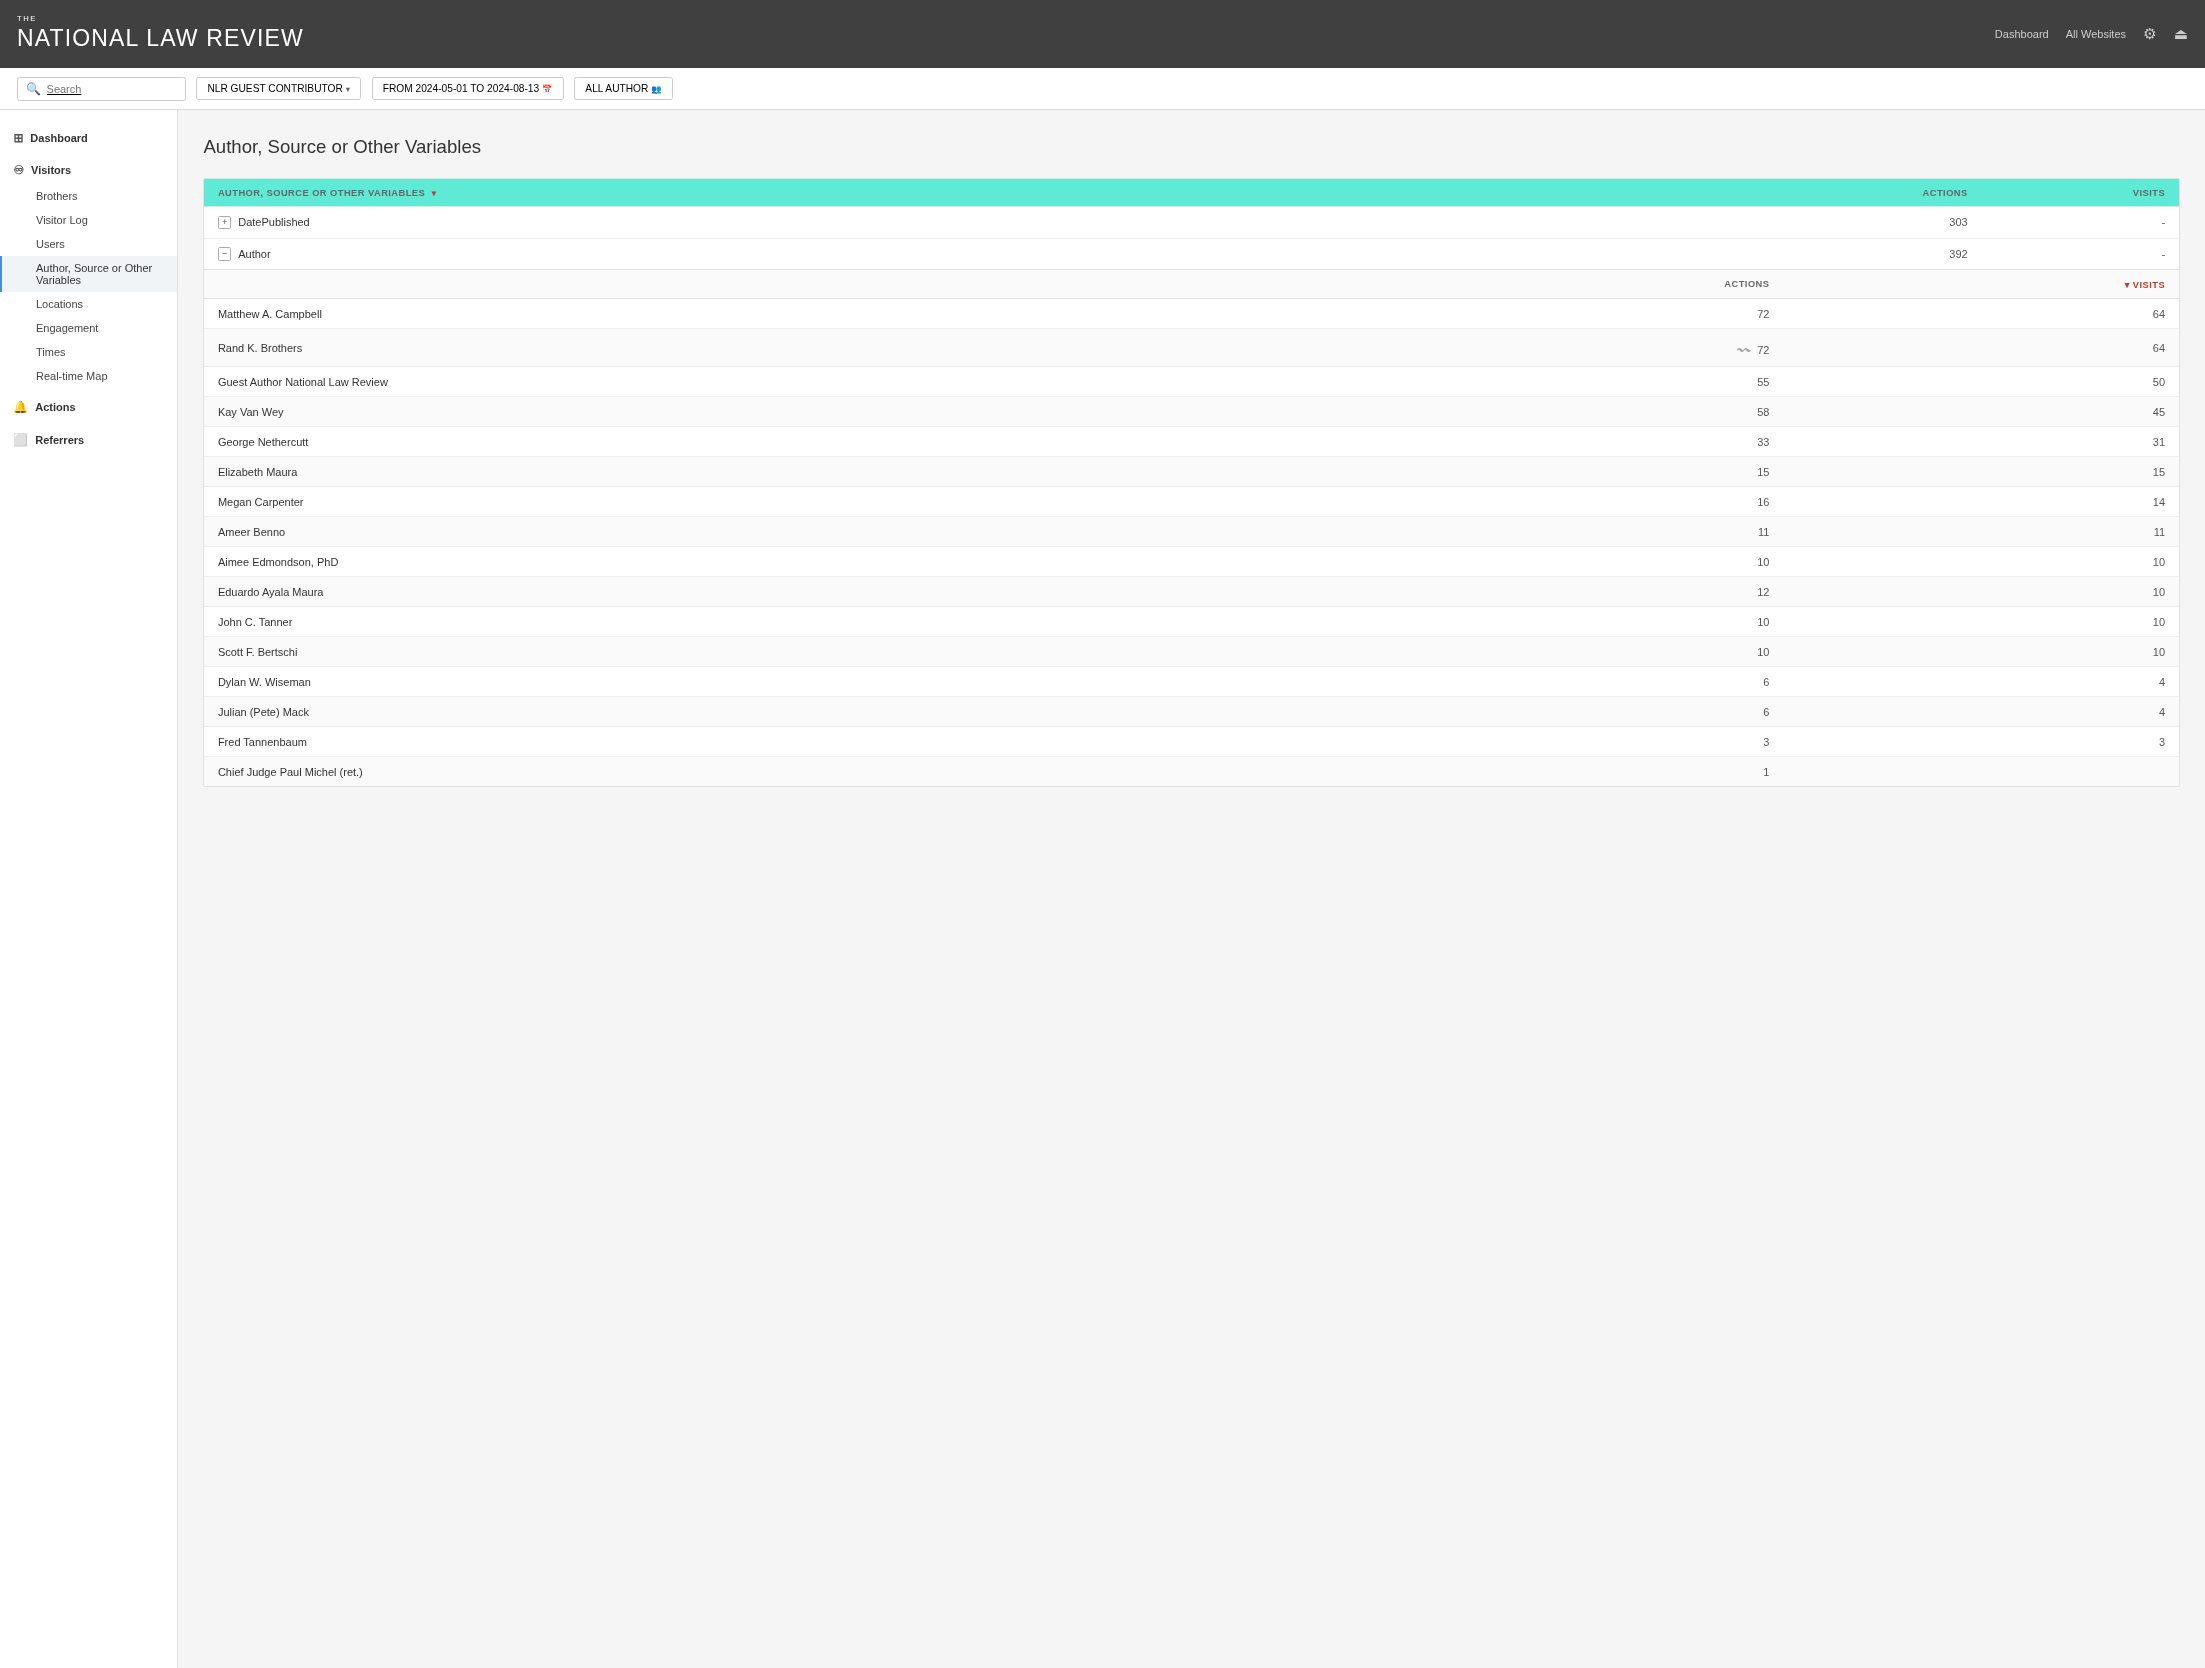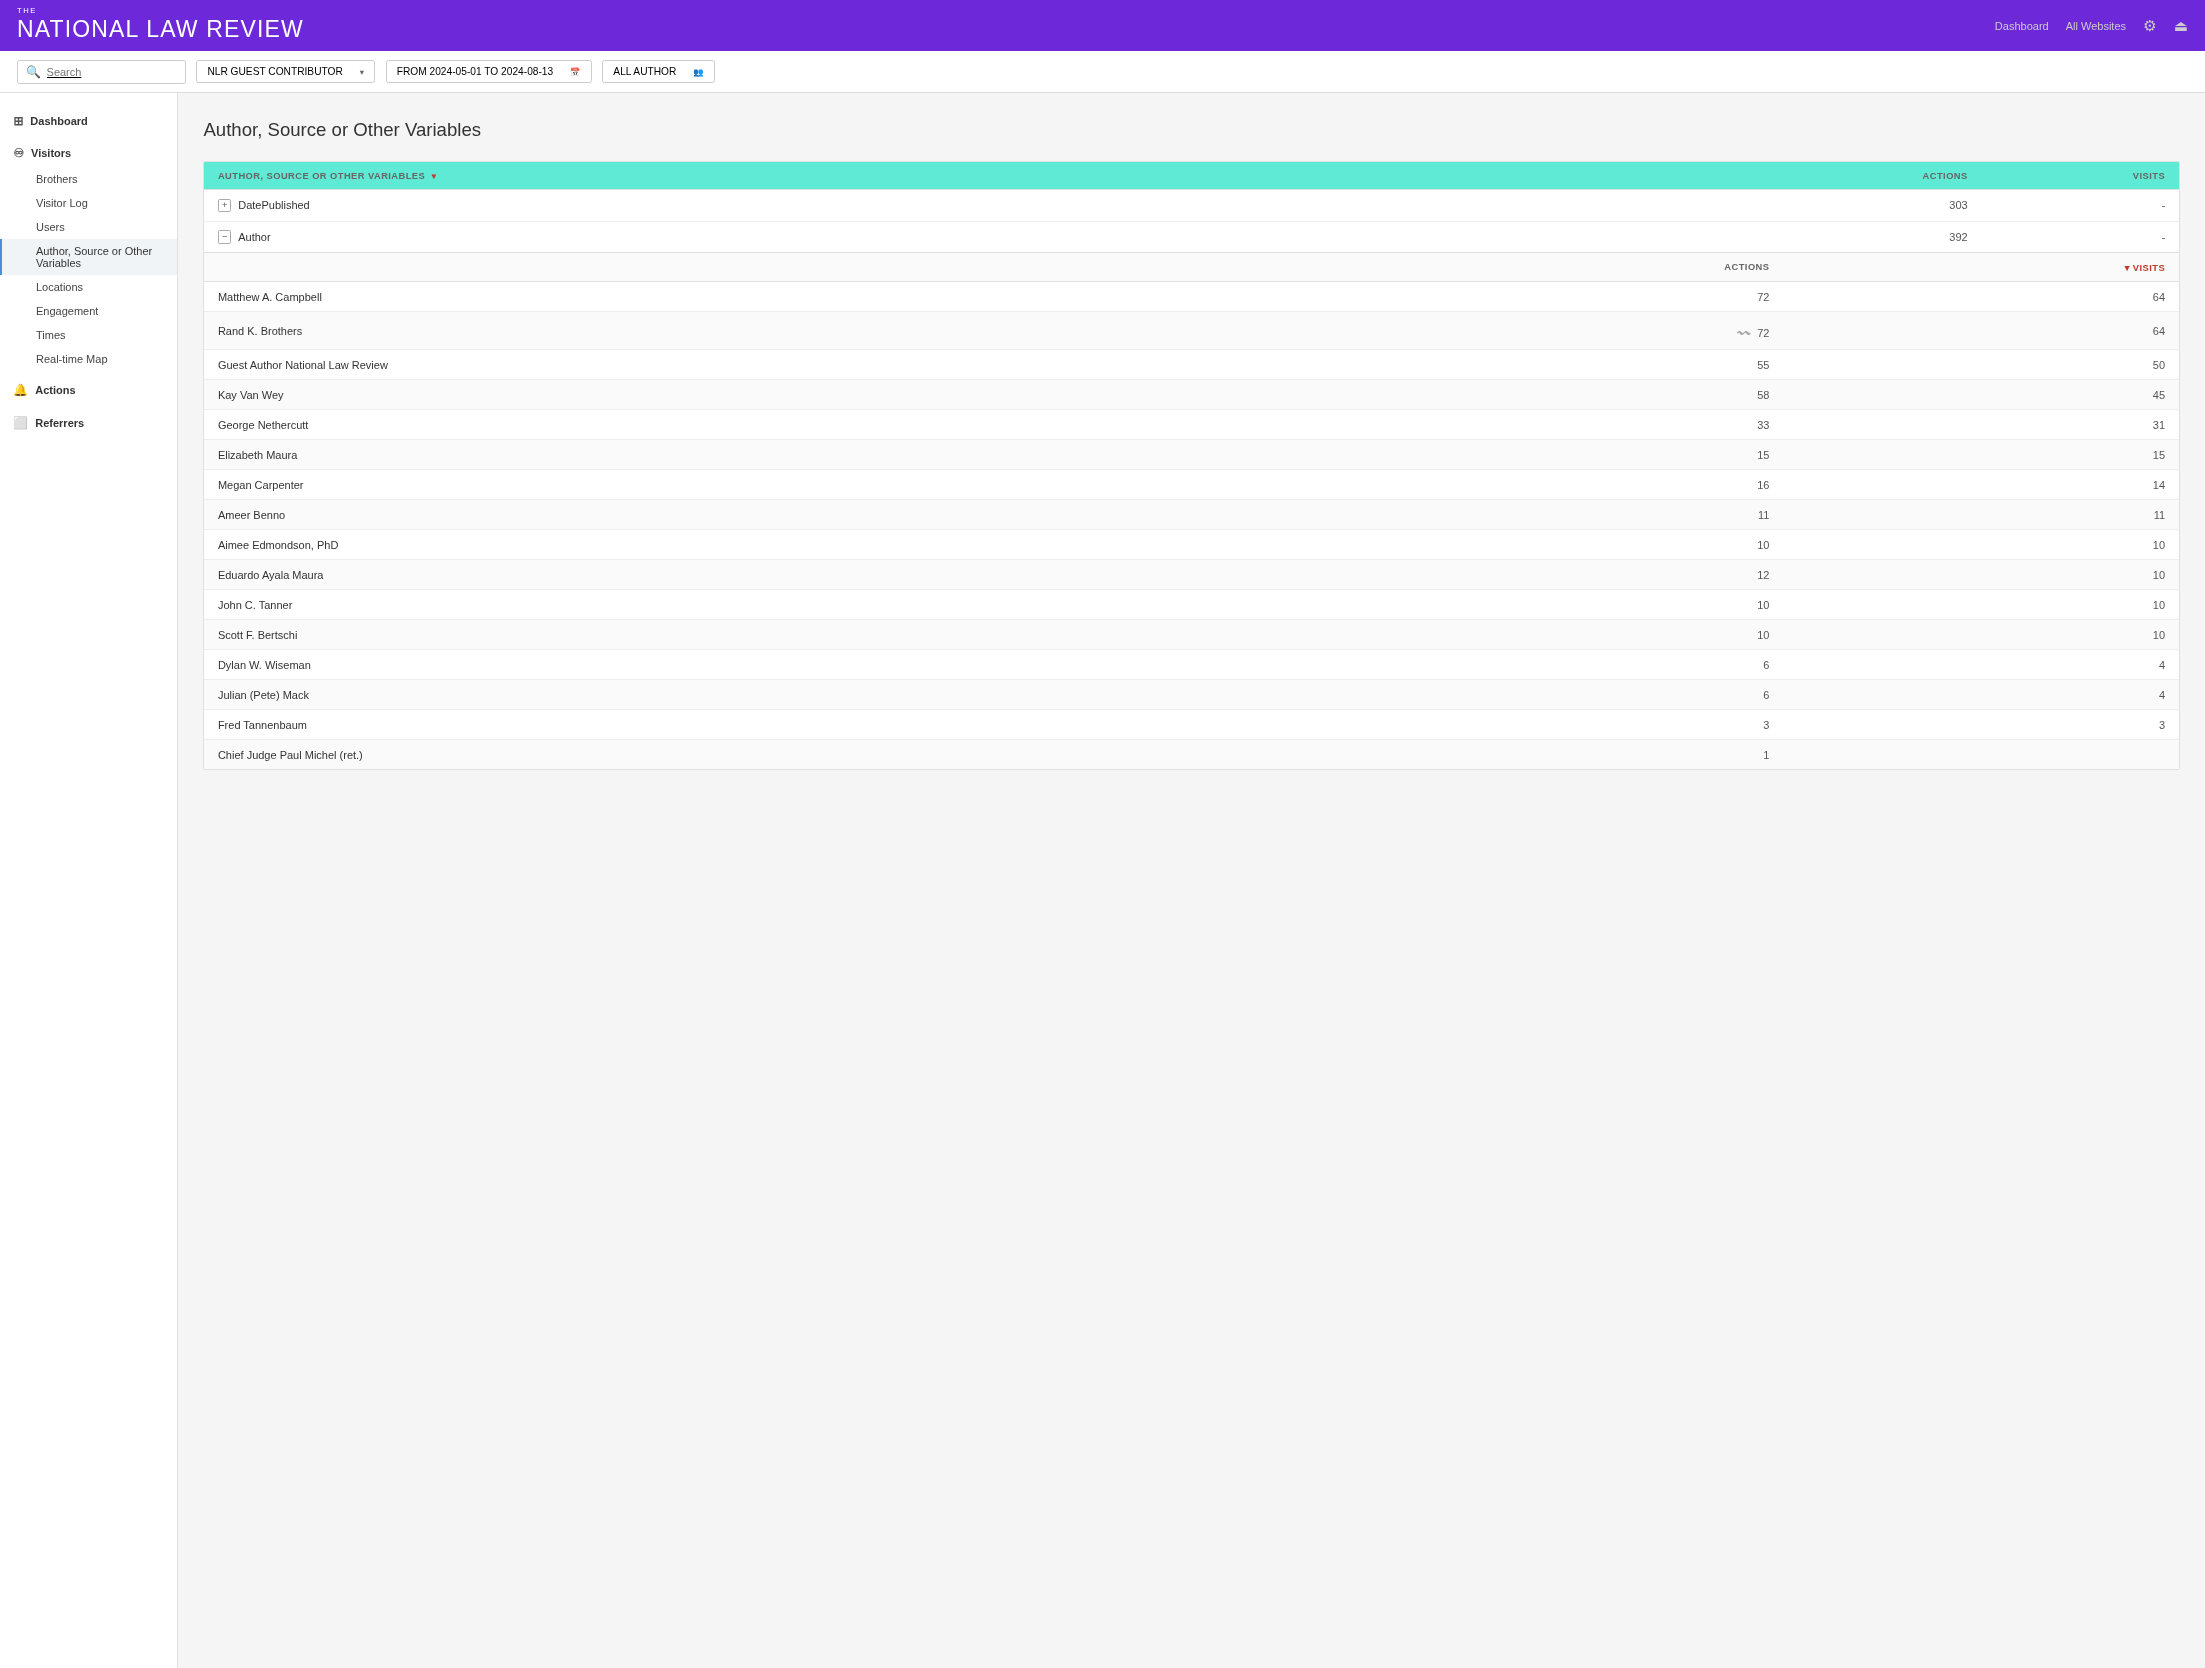--- a/index.html
+++ b/index.html
@@ -1,25 +1,25 @@
 <!DOCTYPE html>
 <html style="font-size:13.5px"><head>
   <meta charset="utf-8">
   <style>
     * { box-sizing: border-box; margin: 0; padding: 0; }
     body { font-family: -apple-system, BlinkMacSystemFont, 'Segoe UI', Arial, sans-serif; font-size: 11px; background: #f0f0f0; color: #333; }
 
     
     .header {
-      background: #6d28d9;
+      background: #404040;
       display: flex;
       align-items: center;
       justify-content: space-between;
       padding: 0 17px;
-      height: 51px;
+      height: 68px;
     }
     .header-logo {
       color: #fff;
       font-size: 9.3px;
       letter-spacing: 0.1em;
       text-transform: uppercase;
       line-height: 1.3;
     }
     .header-logo .main-title {
       font-size: 23px;
@@ -70,21 +70,21 @@
     .search-input { border: none; outline: none; font-size: 11px; width: 100%; text-decoration: underline; }
     .filter-btn {
       border: 0.8px solid #ccc;
       border-radius: 2.5px;
       padding: 5.1px 10.2px;
       background: #fff;
       font-size: 10.2px;
       cursor: pointer;
       display: flex;
       align-items: center;
-      gap: 17px;
+      gap: 3px;
     }
     .filter-btn .arrow { font-size: 8.5px; color: #666; }
 
     
     .layout {
       display: flex;
       height: calc(100vh - 51px - 41px);
       min-height: 677px;
     }
 

